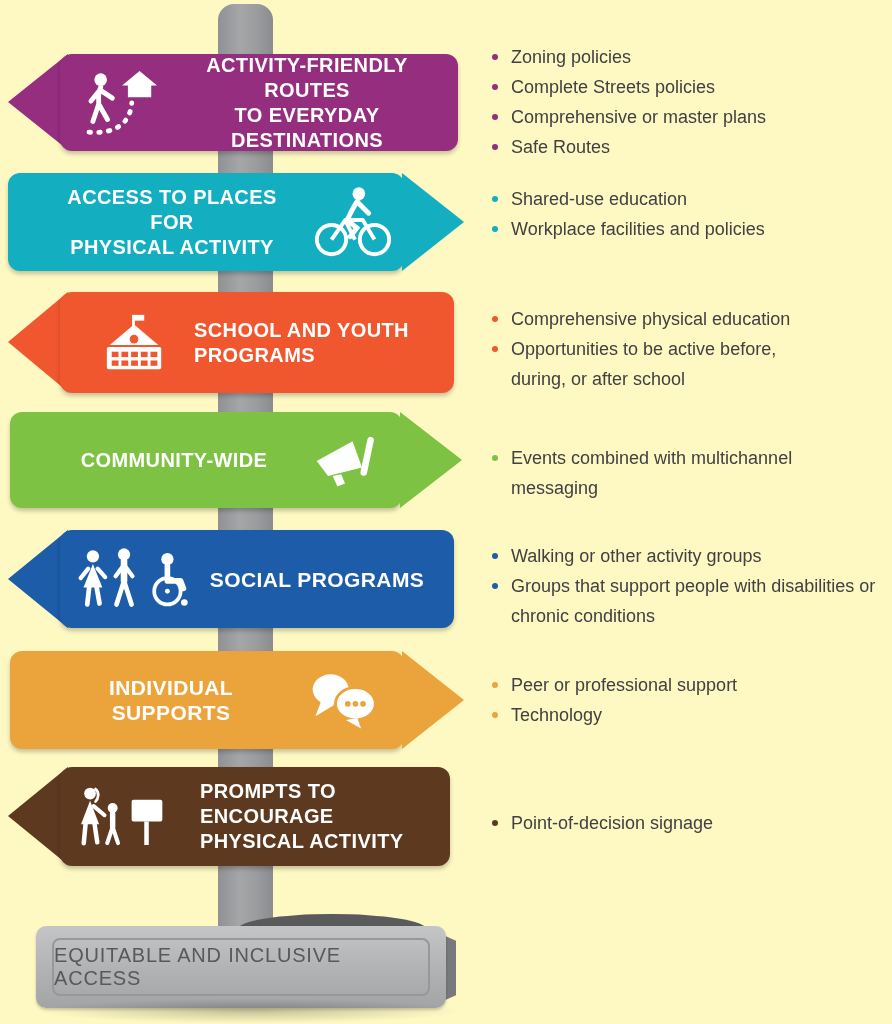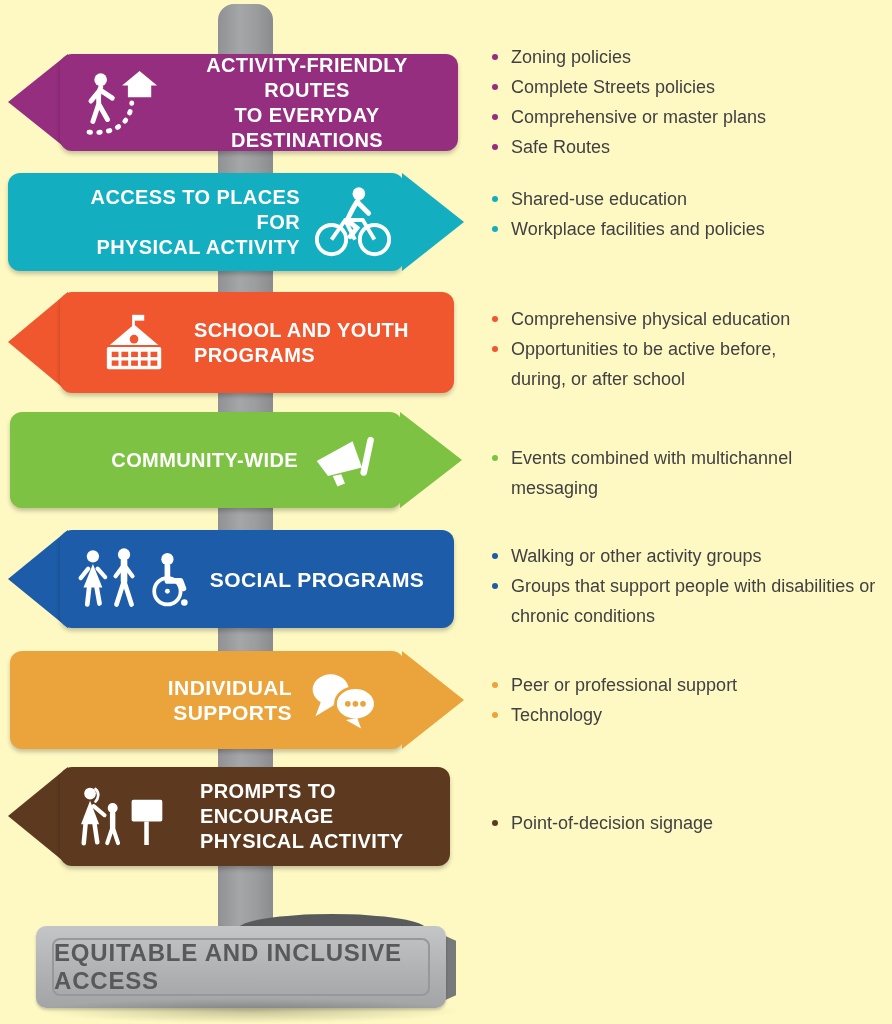--- a/index.html
+++ b/index.html
@@ -28,21 +28,21 @@
   }
   .sign.right .tip{
     border-top:var(--hh) solid transparent;border-bottom:var(--hh) solid transparent;
     border-left:62px solid var(--c);
   }
   .sign-label{
     color:#fff;font-weight:700;font-size:20px;line-height:25px;letter-spacing:.4px;
   }
   .sign-label.single{font-size:21px;}
   .t-center{flex:1;text-align:center;}
-  .t-right{flex:1;text-align:right;}
+  .t-right{flex:1;text-align:center;}
   .t-left{text-align:left;}
   .icon{flex:0 0 auto;display:flex;align-items:center;justify-content:center;}
   .icon svg{display:block;}
   
   .blist{position:absolute;left:492px;width:396px;color:var(--text);font-size:18px;line-height:30px;}
   .bitem{display:flex;}
   .dot{
     flex:0 0 auto;width:6px;height:6px;border-radius:50%;background:var(--c);
     margin:12px 13px 0 0;
   }
@@ -60,21 +60,21 @@
   .base-side{
     position:absolute;left:432px;top:930px;width:24px;height:76px;background:#77797b;
     clip-path:polygon(0 0,100% 14%,100% 86%,0 100%);
     border-radius:0 6px 6px 0;
   }
   .base-panel{
     width:374px;height:54px;border:2px solid #97989a;border-radius:8px;
     display:flex;align-items:center;justify-content:center;
   }
   .base-label{
-    color:#58595b;font-weight:700;font-size:24px;letter-spacing:.8px;
+    color:#58595b;font-weight:400;font-size:20px;letter-spacing:.8px;
   }
   .base-shadow{
     position:absolute;left:30px;top:998px;width:440px;height:26px;
     background:radial-gradient(ellipse at center,rgba(0,0,0,.22) 0%,rgba(0,0,0,0) 68%);
   }
 </style>
 </head>
 <body>
 
 <div class="stage" style="--text: #414042;">

